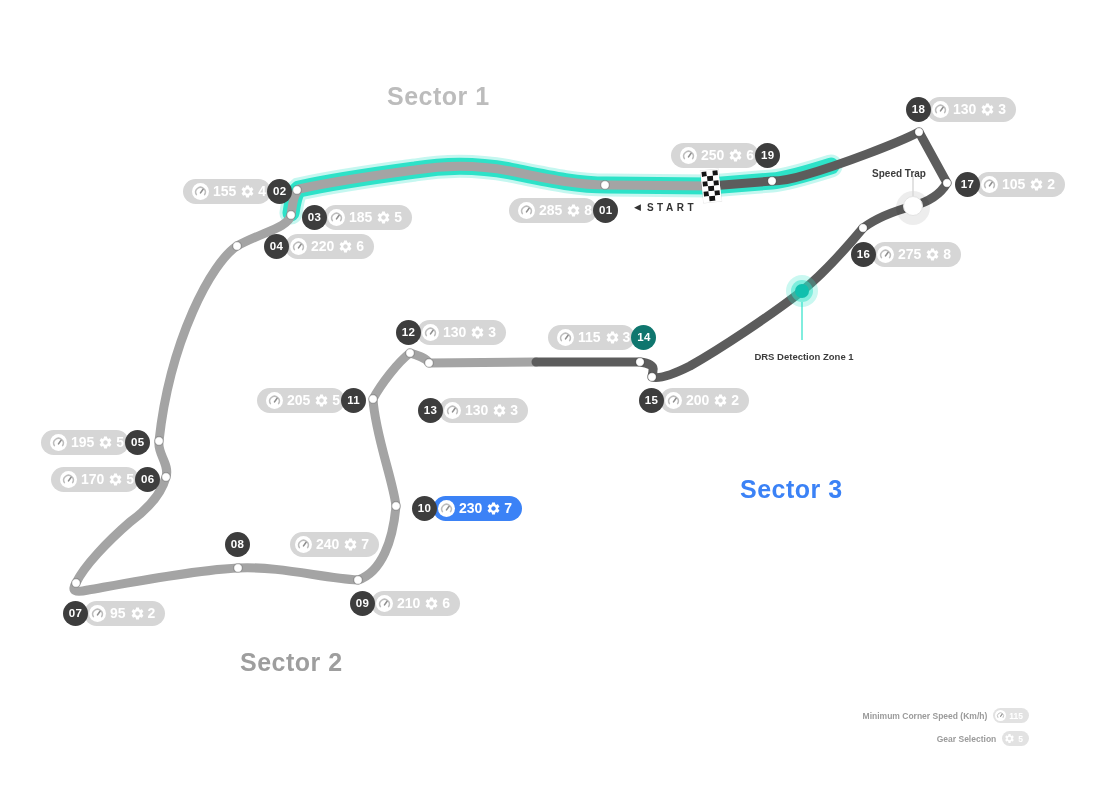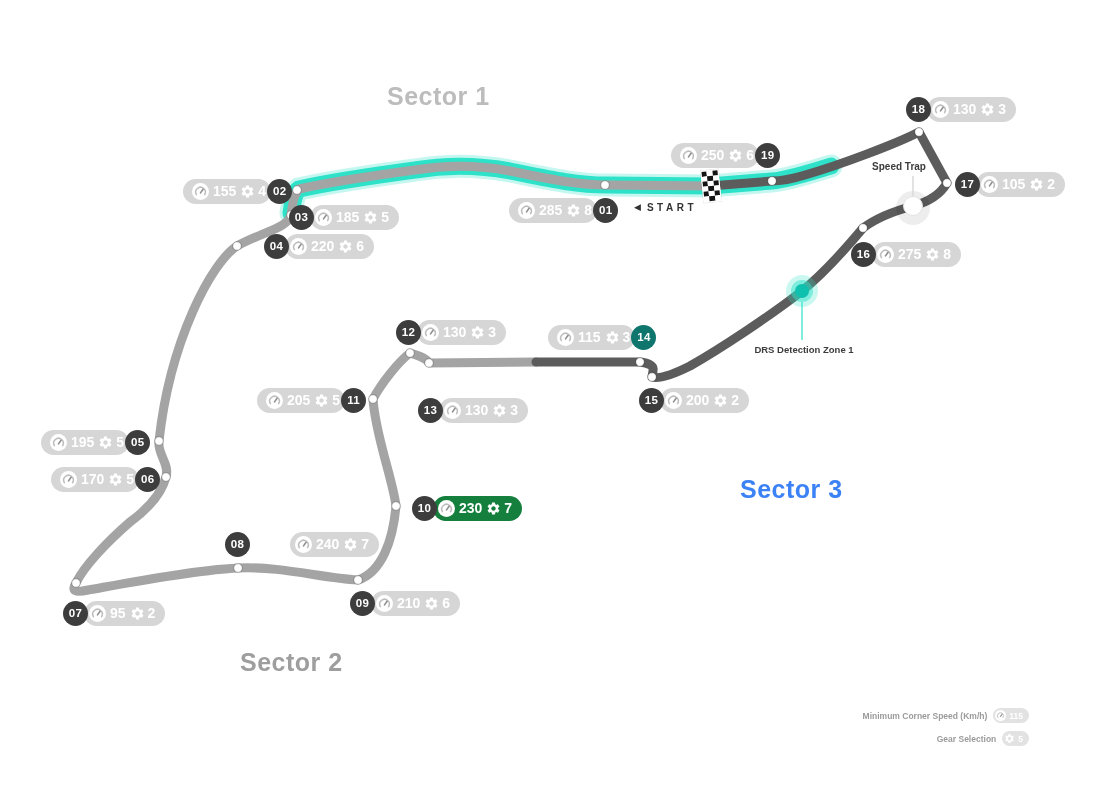--- a/index.html
+++ b/index.html
@@ -42,21 +42,21 @@
   #flag{
     position:absolute;left:702px;top:170px;width:16px;height:30px;z-index:5;
     display:grid;grid-template-columns:repeat(3,1fr);grid-template-rows:repeat(6,1fr);
     transform:rotate(-6deg);border:1px solid #fff;box-shadow:0 0 0 .5px rgba(0,0,0,.12);
     background:#fff;
   }
 
   
   .map-label{
     position:absolute;transform:translateX(-50%);font-weight:bold;font-size:10px;
-    color:#3c3c3c;white-space:nowrap;z-index:5;
+    color:#3c3c3c;white-space:nowrap;z-index:5;margin-top:7px;
   }
 
   
   #legend{
     position:absolute;top:708px;right:70px;display:flex;flex-direction:column;
     gap:8px;align-items:flex-end;z-index:6;
   }
   .legend-row{display:flex;align-items:center;gap:6px;}
   .legend-row .lbl{font-size:8.5px;font-weight:600;color:#9b9b9b;}
   .legend-pill{
@@ -159,21 +159,21 @@
     <line x1="8.5" y1="9.9" x2="11.1" y2="6.3" stroke="#8f8f8f" stroke-width="1.6" stroke-linecap="round"></line>
   </svg>
           <span>155</span>
           <svg width="15" height="15" viewBox="0 0 24 24">
     <path fill="#ffffff" fill-rule="evenodd" d="M19.14 12.94c.04-.3.06-.61.06-.94 0-.32-.02-.64-.07-.94l2.03-1.58c.18-.14.23-.41.12-.61l-1.92-3.32c-.12-.22-.37-.29-.59-.22l-2.39.96c-.5-.38-1.03-.7-1.62-.94l-.36-2.54c-.04-.24-.24-.41-.48-.41h-3.84c-.24 0-.43.17-.47.41l-.36 2.54c-.59.24-1.13.57-1.62.94l-2.39-.96c-.22-.08-.47 0-.59.22L2.74 8.87c-.12.21-.08.47.12.61l2.03 1.58c-.05.3-.09.63-.09.94s.02.64.07.94l-2.03 1.58c-.18.14-.23.41-.12.61l1.92 3.32c.12.22.37.29.59.22l2.39-.96c.5.38 1.03.7 1.62.94l.36 2.54c.05.24.24.41.48.41h3.84c.24 0 .44-.17.47-.41l.36-2.54c.59-.24 1.13-.56 1.62-.94l2.39.96c.22.08.47 0 .59-.22l1.92-3.32c.12-.22.07-.47-.12-.61l-2.01-1.58zM12 15.6c-1.98 0-3.6-1.62-3.6-3.6s1.62-3.6 3.6-3.6 3.6 1.62 3.6 3.6-1.62 3.6-3.6 3.6z"></path>
           </svg>
           <span class="gear-num">4</span>
         </span>
         <span class="chip" style="background: rgb(61, 61, 61);">02</span>
       </div>
-      <div class="badge side-left" style="left: 289px; top: 204px;">
+      <div class="badge side-left" style="left: 302px; top: 204px;">
         <span class="chip" style="background: rgb(61, 61, 61);">03</span>
         <span class="pill" style="background: rgb(214, 214, 214);">
           <svg width="17" height="17" viewBox="0 0 17 17">
     <circle cx="8.5" cy="8.5" r="8.5" fill="#ffffff"></circle>
     <path d="M4.4 11.6 A4.8 4.8 0 1 1 12.6 11.6" fill="none" stroke="#bdbdbd" stroke-width="1.5" stroke-linecap="round"></path>
     <line x1="8.5" y1="9.9" x2="11.1" y2="6.3" stroke="#8f8f8f" stroke-width="1.6" stroke-linecap="round"></line>
   </svg>
           <span>185</span>
           <svg width="15" height="15" viewBox="0 0 24 24">
     <path fill="#ffffff" fill-rule="evenodd" d="M19.14 12.94c.04-.3.06-.61.06-.94 0-.32-.02-.64-.07-.94l2.03-1.58c.18-.14.23-.41.12-.61l-1.92-3.32c-.12-.22-.37-.29-.59-.22l-2.39.96c-.5-.38-1.03-.7-1.62-.94l-.36-2.54c-.04-.24-.24-.41-.48-.41h-3.84c-.24 0-.43.17-.47.41l-.36 2.54c-.59.24-1.13.57-1.62.94l-2.39-.96c-.22-.08-.47 0-.59.22L2.74 8.87c-.12.21-.08.47.12.61l2.03 1.58c-.05.3-.09.63-.09.94s.02.64.07.94l-2.03 1.58c-.18.14-.23.41-.12.61l1.92 3.32c.12.22.37.29.59.22l2.39-.96c.5.38 1.03.7 1.62.94l.36 2.54c.05.24.24.41.48.41h3.84c.24 0 .44-.17.47-.41l.36-2.54c.59-.24 1.13-.56 1.62-.94l2.39.96c.22.08.47 0 .59-.22l1.92-3.32c.12-.22.07-.47-.12-.61l-2.01-1.58zM12 15.6c-1.98 0-3.6-1.62-3.6-3.6s1.62-3.6 3.6-3.6 3.6 1.62 3.6 3.6-1.62 3.6-3.6 3.6z"></path>
@@ -266,21 +266,21 @@
   </svg>
           <span>210</span>
           <svg width="15" height="15" viewBox="0 0 24 24">
     <path fill="#ffffff" fill-rule="evenodd" d="M19.14 12.94c.04-.3.06-.61.06-.94 0-.32-.02-.64-.07-.94l2.03-1.58c.18-.14.23-.41.12-.61l-1.92-3.32c-.12-.22-.37-.29-.59-.22l-2.39.96c-.5-.38-1.03-.7-1.62-.94l-.36-2.54c-.04-.24-.24-.41-.48-.41h-3.84c-.24 0-.43.17-.47.41l-.36 2.54c-.59.24-1.13.57-1.62.94l-2.39-.96c-.22-.08-.47 0-.59.22L2.74 8.87c-.12.21-.08.47.12.61l2.03 1.58c-.05.3-.09.63-.09.94s.02.64.07.94l-2.03 1.58c-.18.14-.23.41-.12.61l1.92 3.32c.12.22.37.29.59.22l2.39-.96c.5.38 1.03.7 1.62.94l.36 2.54c.05.24.24.41.48.41h3.84c.24 0 .44-.17.47-.41l.36-2.54c.59-.24 1.13-.56 1.62-.94l2.39.96c.22.08.47 0 .59-.22l1.92-3.32c.12-.22.07-.47-.12-.61l-2.01-1.58zM12 15.6c-1.98 0-3.6-1.62-3.6-3.6s1.62-3.6 3.6-3.6 3.6 1.62 3.6 3.6-1.62 3.6-3.6 3.6z"></path>
           </svg>
           <span class="gear-num">6</span>
         </span>
       </div>
       <div class="badge side-left" style="left: 412px; top: 495px;">
         <span class="chip" style="background: rgb(61, 61, 61);">10</span>
-        <span class="pill" style="background: #15803d; text-align: right;">
+        <span class="pill" style="background: #3b82f6; text-align: right;">
           <svg width="17" height="17" viewBox="0 0 17 17">
     <circle cx="8.5" cy="8.5" r="8.5" fill="#ffffff"></circle>
     <path d="M4.4 11.6 A4.8 4.8 0 1 1 12.6 11.6" fill="none" stroke="#bdbdbd" stroke-width="1.5" stroke-linecap="round"></path>
     <line x1="8.5" y1="9.9" x2="11.1" y2="6.3" stroke="#8f8f8f" stroke-width="1.6" stroke-linecap="round"></line>
   </svg>
           <span>230</span>
           <svg width="15" height="15" viewBox="0 0 24 24">
     <path fill="#ffffff" fill-rule="evenodd" d="M19.14 12.94c.04-.3.06-.61.06-.94 0-.32-.02-.64-.07-.94l2.03-1.58c.18-.14.23-.41.12-.61l-1.92-3.32c-.12-.22-.37-.29-.59-.22l-2.39.96c-.5-.38-1.03-.7-1.62-.94l-.36-2.54c-.04-.24-.24-.41-.48-.41h-3.84c-.24 0-.43.17-.47.41l-.36 2.54c-.59.24-1.13.57-1.62.94l-2.39-.96c-.22-.08-.47 0-.59.22L2.74 8.87c-.12.21-.08.47.12.61l2.03 1.58c-.05.3-.09.63-.09.94s.02.64.07.94l-2.03 1.58c-.18.14-.23.41-.12.61l1.92 3.32c.12.22.37.29.59.22l2.39-.96c.5.38 1.03.7 1.62.94l.36 2.54c.05.24.24.41.48.41h3.84c.24 0 .44-.17.47-.41l.36-2.54c.59-.24 1.13-.56 1.62-.94l2.39.96c.22.08.47 0 .59-.22l1.92-3.32c.12-.22.07-.47-.12-.61l-2.01-1.58zM12 15.6c-1.98 0-3.6-1.62-3.6-3.6s1.62-3.6 3.6-3.6 3.6 1.62 3.6 3.6-1.62 3.6-3.6 3.6z"></path>
           </svg>
           <span class="gear-num">7</span>

